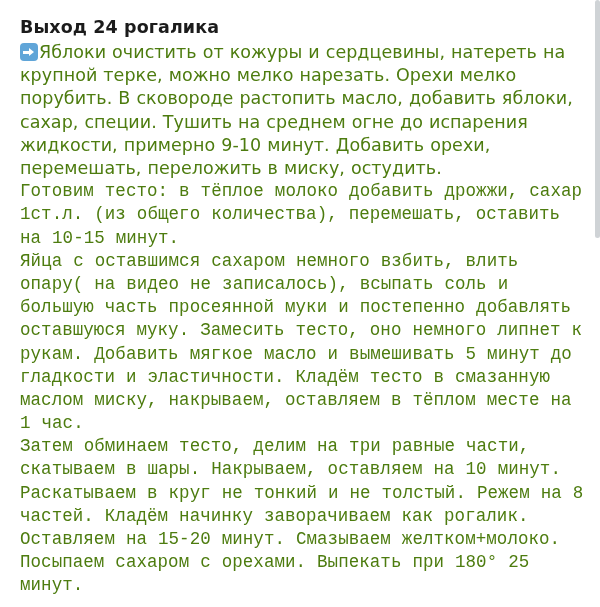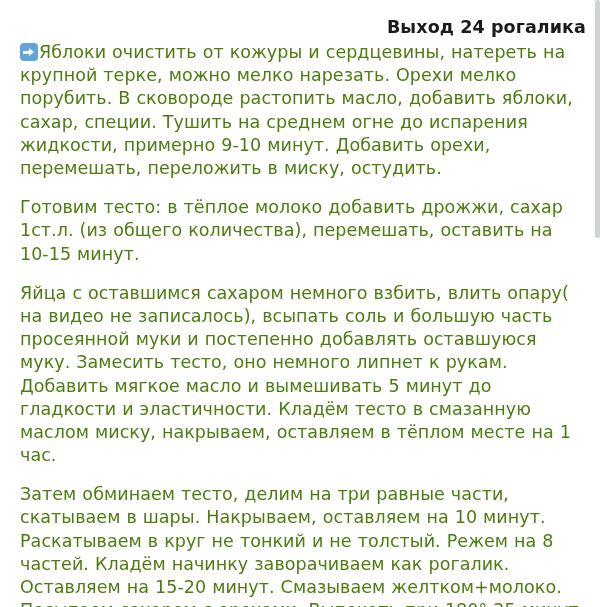--- a/index.html
+++ b/index.html
@@ -21,33 +21,33 @@
     box-sizing: border-box;
     padding: 16px 14px 0 20px;
   }
   .title {
     font-size: 17.5px;
     font-weight: bold;
     color: #1b1b1b;
     line-height: 1.32;
     letter-spacing: 0.1px;
     margin: 0 0 2px 0;
-    text-align: right;
   }
   .para {
     font-size: 17.5px;
     color: #4d7c0f;
     line-height: 1.325;
     letter-spacing: 0.05px;
     margin: 0;
     text-align: left;
     word-spacing: 0.4px;
   }
   .para + .para {
-    margin-top: 16px;
+    margin-top: 0px;
+    font-family: Liberation Mono, monospace;
   }
   .emoji-arrow {
     display: inline-block;
     width: 18px;
     height: 18px;
     border-radius: 4px;
     background: #60a5d8;
     position: relative;
     vertical-align: -3px;
     margin-right: 1px;

